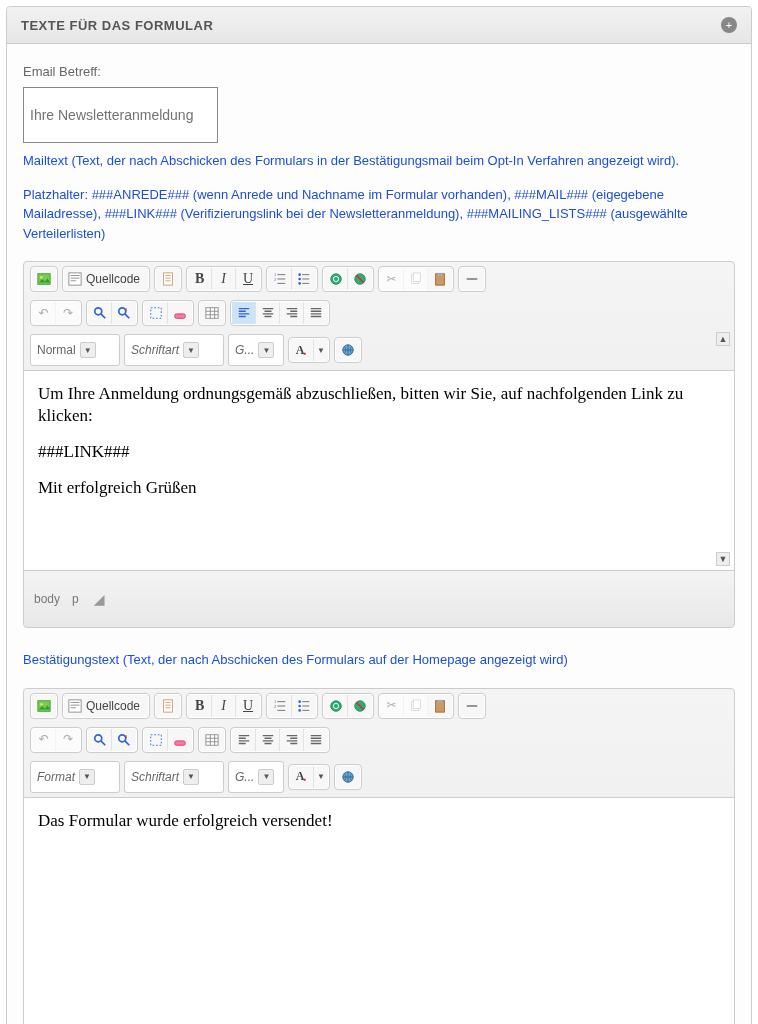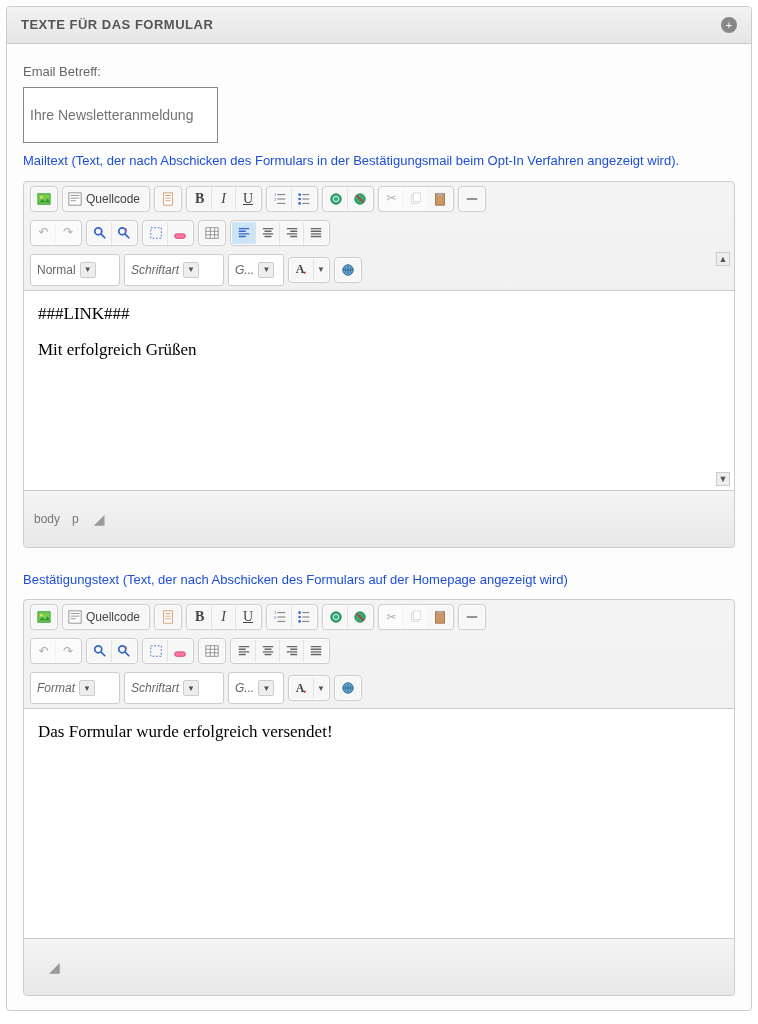--- a/index.html
+++ b/index.html
@@ -13,21 +13,21 @@
   }
   .panel {
     border: 1px solid #ccc;
     border-radius: 4px;
     margin: 6px;
     background: #fdfdfd;
   }
   .panel-header {
     display: flex;
     justify-content: space-between;
-    align-items: flex-start;
+    align-items: center;
     padding: 10px 14px;
     background: linear-gradient(#f2f2f2, #e6e6e6);
     border-bottom: 1px solid #ccc;
     border-radius: 4px 4px 0 0;
   }
   .panel-header h3 {
     margin: 0;
     font-size: 13px;
     font-weight: bold;
     letter-spacing: 0.5px;
@@ -49,21 +49,21 @@
     font-size: 14px;
     padding: 19px 6px;
     border: 1px solid #888;
     background: #fff;
     color: #737373;
   }
   .desc { margin: 8px 0 4px 0; color: #1d4ed8; line-height: 1.5; }
   .editor {
     border: 1px solid #ccc;
     border-radius: 4px;
-    margin-top: 10px;
+    margin-top: 18px;
     background: linear-gradient(#f4f4f4, #e9e9e9);
     position: relative;
   }
   .toolbar-row {
     display: flex;
     flex-wrap: wrap;
     align-items: center;
     padding: 4px 6px;
     gap: 4px;
   }
@@ -181,20 +181,21 @@
   <div class="panel-header">
     <h3>TEXTE FÜR DAS FORMULAR</h3>
     <div class="collapse-btn">+</div>
   </div>
   <div class="panel-body">
 
     <div class="label">Email Betreff:</div>
     <input class="text" type="text" style="width: 195px;" value="Ihre Newsletteranmeldung">
 
     <div class="desc">Mailtext (Text, der nach Abschicken des Formulars in der Bestätigungsmail beim Opt-In Verfahren angezeigt wird).</div>
+    <div class="desc" style="margin-top:14px;">Platzhalter: ###ANREDE### (wenn Anrede und Nachname im Formular vorhanden), ###MAIL### (eigegebene Mailadresse), ###LINK### (Verifizierungslink bei der Newsletteranmeldung), ###MAILING_LISTS### (ausgewählte Verteilerlisten)</div>
 
     
     <div class="editor editor-wrap">
       <div class="toolbar-row">
         <span class="tgroup">
           <span class="tb">
               <svg class="mini" viewBox="0 0 16 16">
                 <rect x="1" y="2" width="14" height="12" fill="#7c5" stroke="#393"></rect>
                 <circle cx="5" cy="6" r="1.5" fill="#fd4"></circle>
                 <path d="M2 12 L6 8 L9 11 L12 7 L15 12 Z" fill="#393"></path>
@@ -377,20 +378,21 @@
                 <path d="M2 8h12M8 2v12M4 4c2 3 2 5 0 8M12 4c-2 3-2 5 0 8" fill="none" stroke="#369"></path>
               </svg>
             </span>
           </span>
         <div class="scroll-arrows" style="top:2px;">
             <div class="sa">▲</div>
           </div>
       </div>
 
       <div class="content-area">
+        <p>Um Ihre Anmeldung ordnungsgemäß abzuschließen, bitten wir Sie, auf nachfolgenden Link zu klicken:</p>
         <p>###LINK###</p>
         <p>Mit erfolgreich Grüßen</p>
         <div class="scroll-arrows" style="bottom:4px;">
             <div class="sa">▼</div>
           </div>
       </div>
 
       <div class="status-bar">
         <span>body p</span>
         <span class="resize">◢</span>

